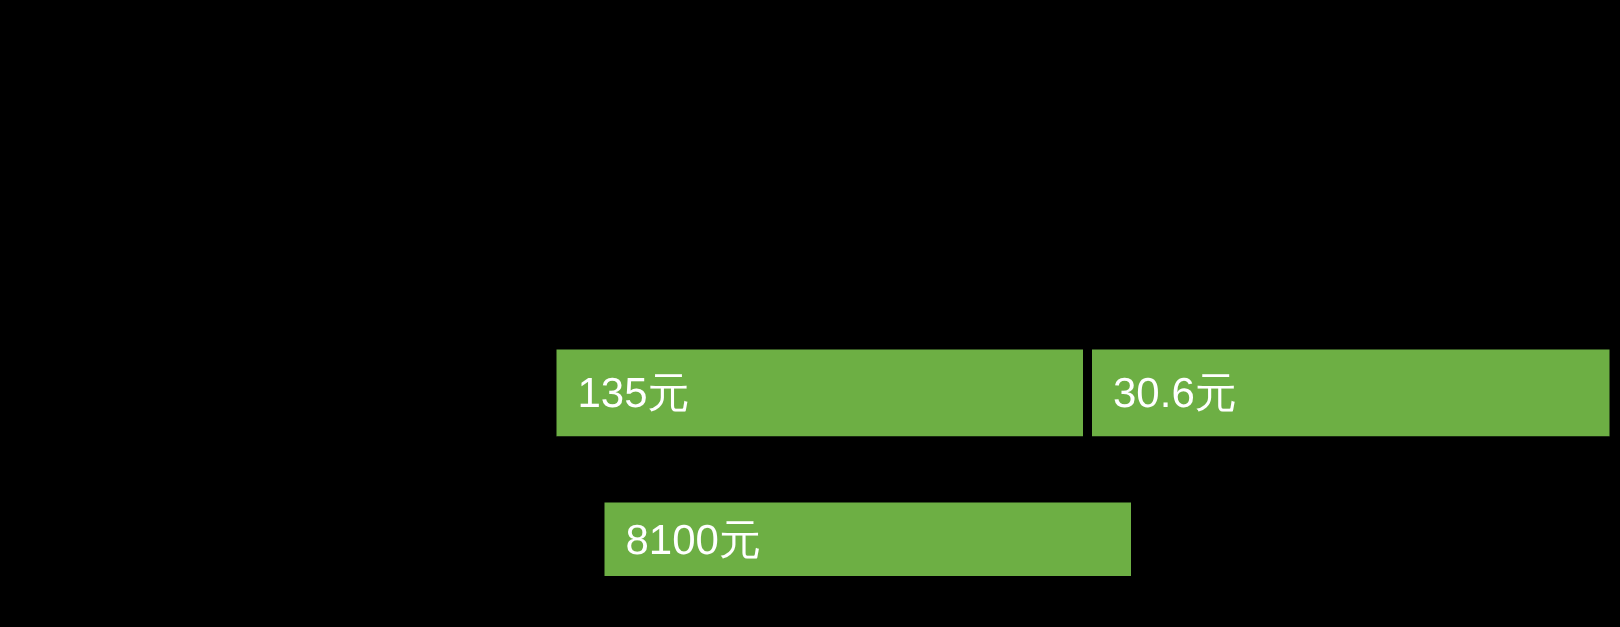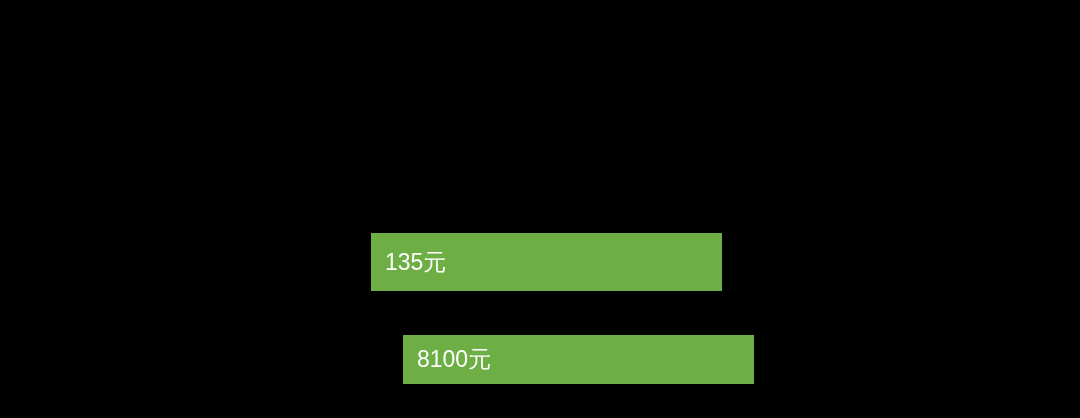--- a/index.html
+++ b/index.html
@@ -53,21 +53,21 @@
     align-items: center;
     padding-left: 14px;
     overflow: hidden;
   }
 
   .value-cell.col-0 { width: 351px; }
   .value-cell.col-1 { width: 345px; margin-left: 6px; }
 
   .cell-text {
     color: #ffffff;
-    font-size: 23px;
+    font-size: 28px;
     line-height: 1;
     letter-spacing: 0px;
     white-space: nowrap;
     font-weight: 400;
   }
 
   .row-gap {
     position: absolute;
     left: 0;
     top: 58px;
@@ -80,20 +80,23 @@
 <body>
 
 <div id="canvas">
 
   <div class="value-table">
 
     <div class="value-row row-0">
       <div class="value-cell col-0">
         <span class="cell-text">135元</span>
       </div>
+      <div class="value-cell col-1">
+        <span class="cell-text">30.6元</span>
+      </div>
     </div>
 
     <div class="row-gap"></div>
 
     <div class="value-row row-1">
       <div class="value-cell col-0">
         <span class="cell-text">8100元</span>
       </div>
     </div>
 

